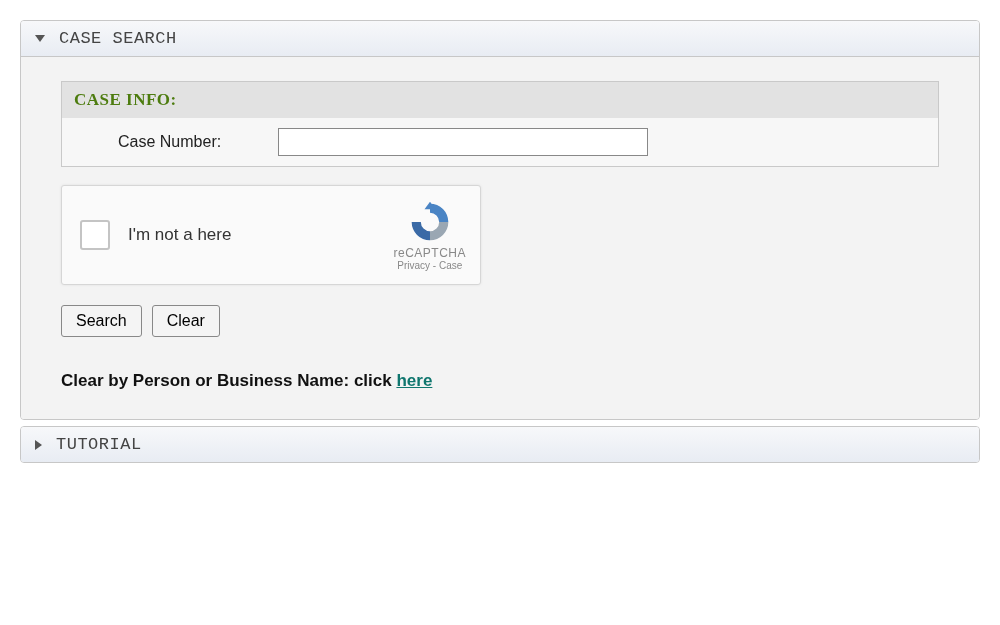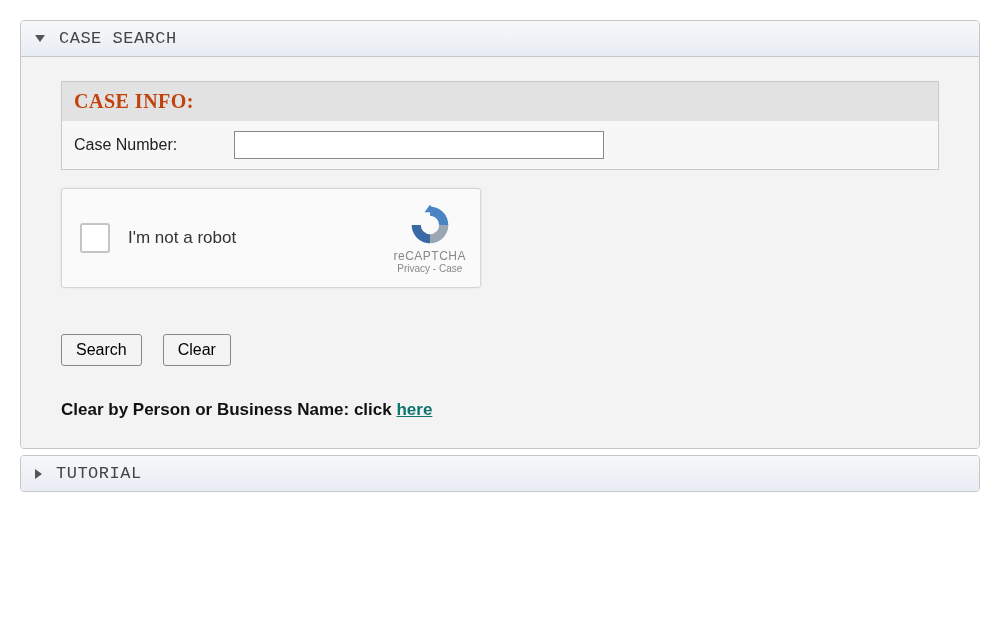--- a/index.html
+++ b/index.html
@@ -55,34 +55,35 @@
     padding: 24px 40px 28px 40px;
   }
   .case-info-box {
     border: 1px solid #c9c9c9;
     background: #f7f7f7;
   }
   .case-info-title {
     background: #e2e2e2;
     padding: 8px 12px;
     font-family: Georgia, "Times New Roman", serif;
-    font-size: 20px;
+    font-size: 17px;
     font-weight: bold;
-    color: #c2410c;
+    color: #4d7c0f;
     letter-spacing: 0.5px;
   }
   .case-info-row {
     display: flex;
     align-items: center;
     padding: 10px 12px;
   }
   .field-label {
     font-size: 16px;
     color: #222;
     width: 160px;
+    margin-left: 44px;
   }
   .text-input {
     flex: 0 0 370px;
     height: 28px;
     border: 1px solid #888;
     padding: 2px 6px;
     font-size: 15px;
     background: #fff;
   }
   .recaptcha-box {
@@ -127,23 +128,23 @@
   .recaptcha-brand {
     font-size: 12px;
     color: #888;
     letter-spacing: 0.5px;
   }
   .recaptcha-links {
     font-size: 10px;
     color: #888;
   }
   .button-row {
-    margin-top: 46px;
-    display: flex;
-    gap: 21px;
+    margin-top: 20px;
+    display: flex;
+    gap: 10px;
   }
   .btn {
     font-size: 16px;
     padding: 6px 14px;
     background: #f4f4f4;
     border: 1px solid #888;
     border-radius: 3px;
     cursor: pointer;
     font-family: Verdana, Arial, sans-serif;
   }
@@ -174,21 +175,21 @@
         <div class="case-info-title">CASE INFO:</div>
         <div class="case-info-row">
           <span class="field-label">Case Number:</span>
           <input type="text" class="text-input" value="" style="">
         </div>
       </div>
 
       <div class="recaptcha-box">
         <div class="recaptcha-left">
           <div class="recaptcha-check"></div>
-          <span class="recaptcha-label">I'm not a robot</span>
+          <span class="recaptcha-label">I'm not a here</span>
         </div>
         <div class="recaptcha-right">
           <div class="recaptcha-logo">
             <svg viewBox="0 0 48 48" width="44" height="44">
               <path d="M24 4 A20 20 0 0 1 44 24 L34 24 A10 10 0 0 0 24 14 Z" fill="#4a84c4"></path>
               <path d="M44 24 A20 20 0 0 1 24 44 L24 34 A10 10 0 0 0 34 24 Z" fill="#9aa7b3"></path>
               <path d="M24 44 A20 20 0 0 1 4 24 L14 24 A10 10 0 0 0 24 34 Z" fill="#3a6aa6"></path>
               <polygon points="24,2 30,10 18,10" fill="#4a84c4"></polygon>
             </svg>
           </div>

